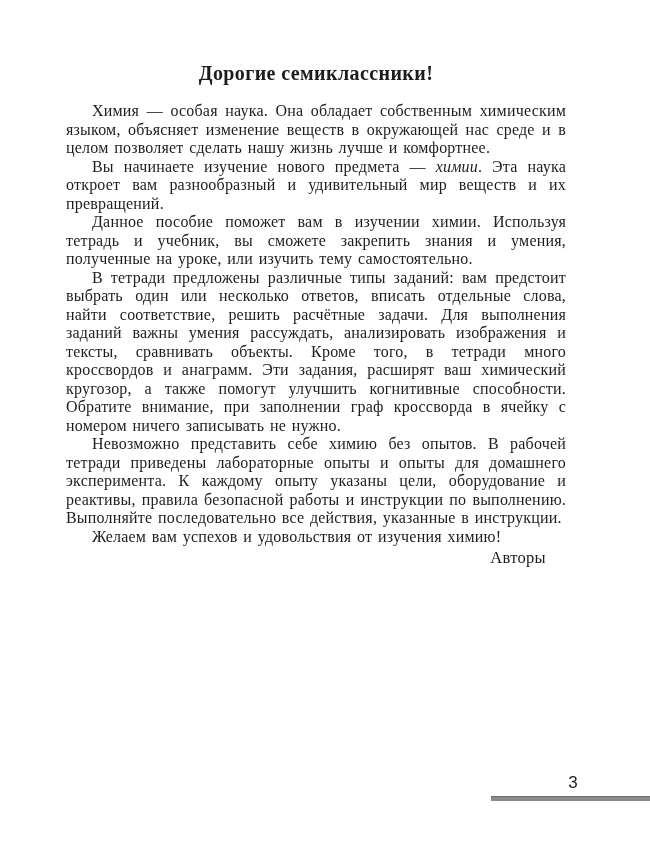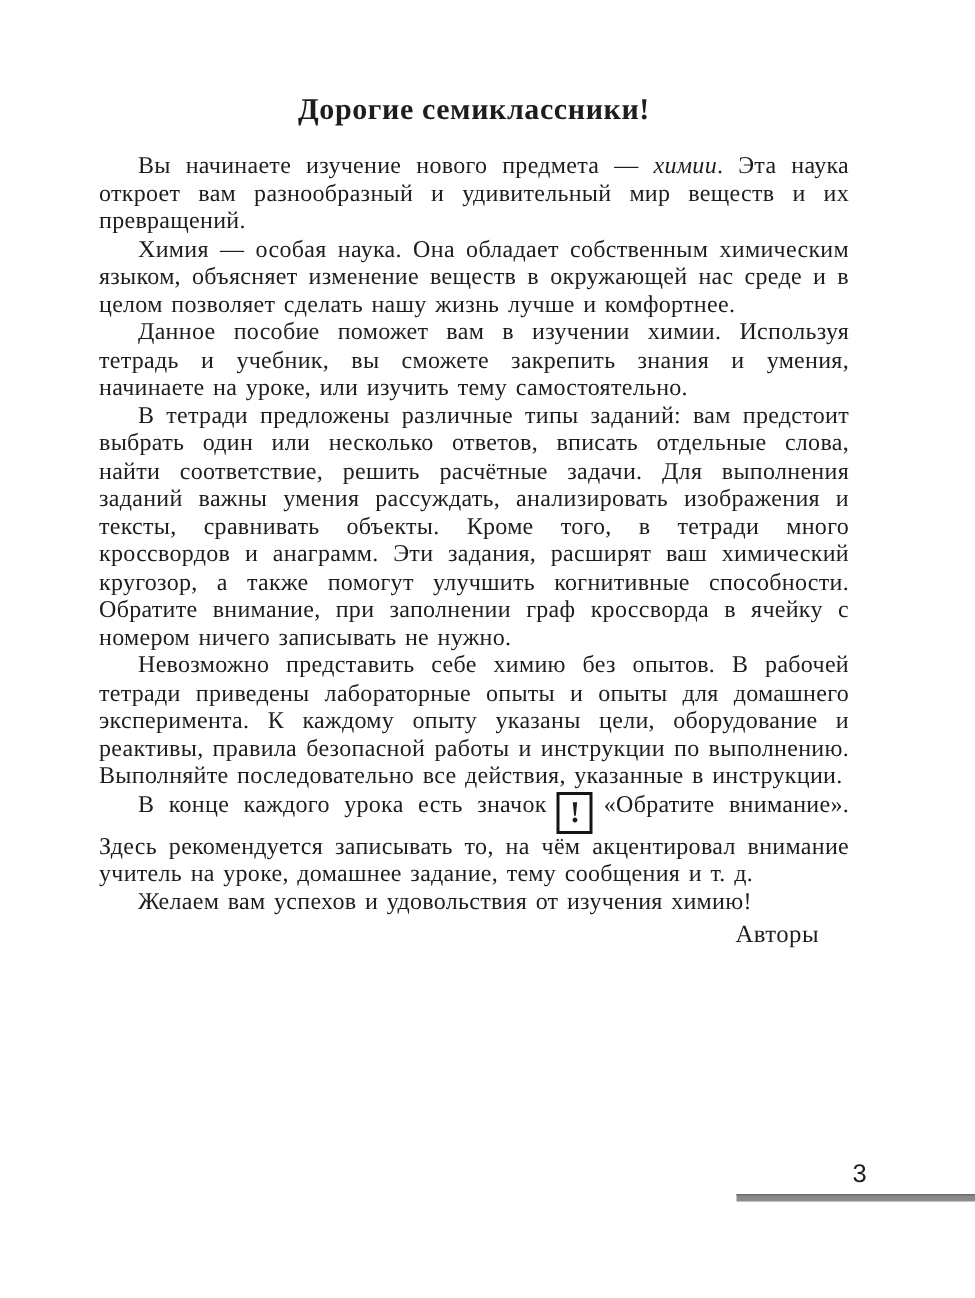--- a/index.html
+++ b/index.html
@@ -82,32 +82,31 @@
     border-top: 1px solid #6b6b6b;
   }
 </style>
 </head>
 <body>
 
 <div class="page">
   <h1 class="title">Дорогие семиклассники!</h1>
 
   <div class="body">
+    <p>Химия — особая наука. Она обладает собственным химическим языком, объясняет изменение веществ в окружающей нас среде и в целом позволяет сделать нашу жизнь лучше и комфортнее.</p>
+
     <p><span>Вы начинаете изучение нового предмета — </span><span class="em">химии</span><span>. Эта наука откроет вам разнообразный и удивительный мир веществ и их превращений.</span></p>
 
-    <p>Химия — особая наука. Она обладает собственным химическим языком, объясняет изменение веществ в окружающей нас среде и в целом позволяет сделать нашу жизнь лучше и комфортнее.</p>
-
-    <p>Данное пособие поможет вам в изучении химии. Используя тетрадь и учебник, вы сможете закрепить знания и умения, начинаете на уроке, или изучить тему самостоятельно.</p>
+    <p>Данное пособие поможет вам в изучении химии. Используя тетрадь и учебник, вы сможете закрепить знания и умения, полученные на уроке, или изучить тему самостоятельно.</p>
 
 
     <p>В тетради предложены различные типы заданий: вам предстоит выбрать один или несколько ответов, вписать отдельные слова, найти соответствие, решить расчётные задачи. Для выполнения заданий важны умения рассуждать, анализировать изображения и тексты, сравнивать объекты. Кроме того, в тетради много кроссвордов и анаграмм. Эти задания, расширят ваш химический кругозор, а также помогут улучшить когнитивные способности. Обратите внимание, при заполнении граф кроссворда в ячейку с номером ничего записывать не нужно.</p>
 
     <p>Невозможно представить себе химию без опытов. В рабочей тетради приведены лабораторные опыты и опыты для домашнего эксперимента. К каждому опыту указаны цели, оборудование и реактивы, правила безопасной работы и инструкции по выполнению. Выполняйте последовательно все действия, указанные в инструкции.</p>
 
-    <p><span>В конце каждого урока есть значок</span><span class="attn-box">!</span><span>«Обратите внимание». Здесь рекомендуется записывать то, на чём акцентировал внимание учитель на уроке, домашнее задание, тему сообщения и т. д.</span></p>
 
     <p>Желаем вам успехов и удовольствия от изучения химию!</p>
   </div>
 
   <div class="signature">Авторы</div>
 </div>
 
 <div class="page-number">3</div>
 <div class="footer-rule"></div>
 

